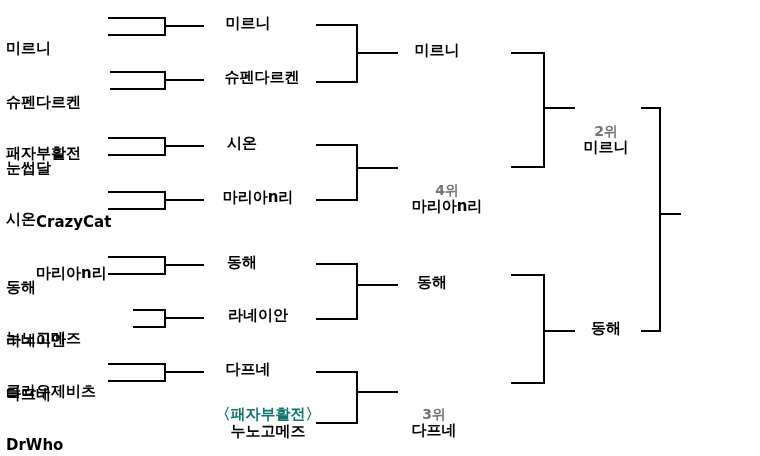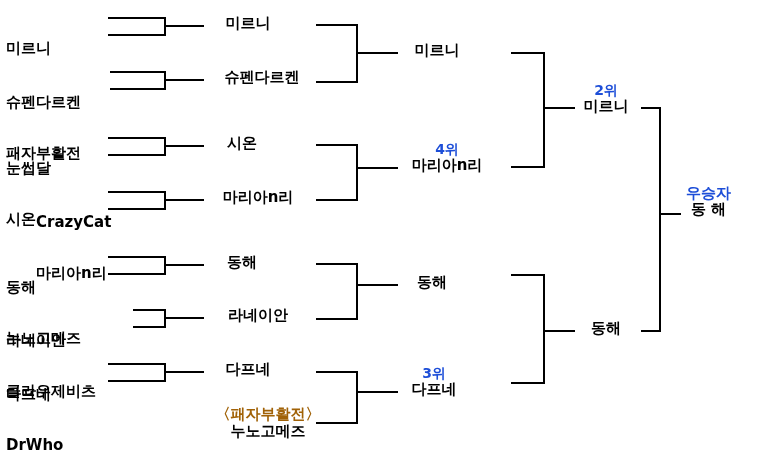--- a/index.html
+++ b/index.html
@@ -29,24 +29,25 @@
     position: absolute;
     font-size: 15px;
     font-weight: bold;
     color: #000000;
     white-space: nowrap;
     line-height: 17px;
   }
   .node.center { text-align: center; transform: translateX(-50%); }
   .rank {
     display: block;
-    color: #1d4ed8;
+    color: #737373;
     font-size: 14px;
     font-weight: bold;
     line-height: 16px;
+    margin-top: 41px;
   }
   .champion .rank { font-size: 15px; }
   .line {
     position: absolute;
     background: #000000;
   }
   .h { height: 2px; }
   .v { width: 2px; }
 </style>
 </head>
@@ -133,21 +134,21 @@
     <span>동해</span>
   </div>
   <div class="node center" style="left:258px; top:307px;">
     <span>라네이안</span>
   </div>
   <div class="node center" style="left:248px; top:361px;">
     <span>다프네</span>
   </div>
 
   <div class="node center" style="left:268px; top:406px; text-align:center;">
-    <span class="ln" style="display:block; color:#a16207; font-size:15px;">〈패자부활전〉</span>
+    <span class="ln" style="display:block; color:#0f766e; font-size:15px;">〈패자부활전〉</span>
     <span class="ln" style="display:block;">누노고메즈</span>
   </div>
 
   <div class="line h" style="left:316px; top:24px; width:42px;"></div>
   <div class="line h" style="left:316px; top:81px; width:42px;"></div>
   <div class="line v" style="left:356px; top:24px; height:59px;"></div>
   <div class="line h" style="left:356px; top:52px; width:42px;"></div>
 
   <div class="line h" style="left:316px; top:144px; width:42px;"></div>
   <div class="line h" style="left:316px; top:199px; width:42px;"></div>
@@ -195,18 +196,14 @@
   </div>
   <div class="node center" style="left:606px; top:320px;">
     <span>동해</span>
   </div>
 
   <div class="line h" style="left:641px; top:107px; width:20px;"></div>
   <div class="line h" style="left:641px; top:330px; width:20px;"></div>
   <div class="line v" style="left:659px; top:107px; height:225px;"></div>
   <div class="line h" style="left:659px; top:213px; width:22px;"></div>
 
-  <div class="node champion" style="left:686px; top:185px; text-align:center;">
-    <span class="rank">우승자</span>
-    <span>동 해</span>
-  </div>
 
 </div>
 
 </body></html>

